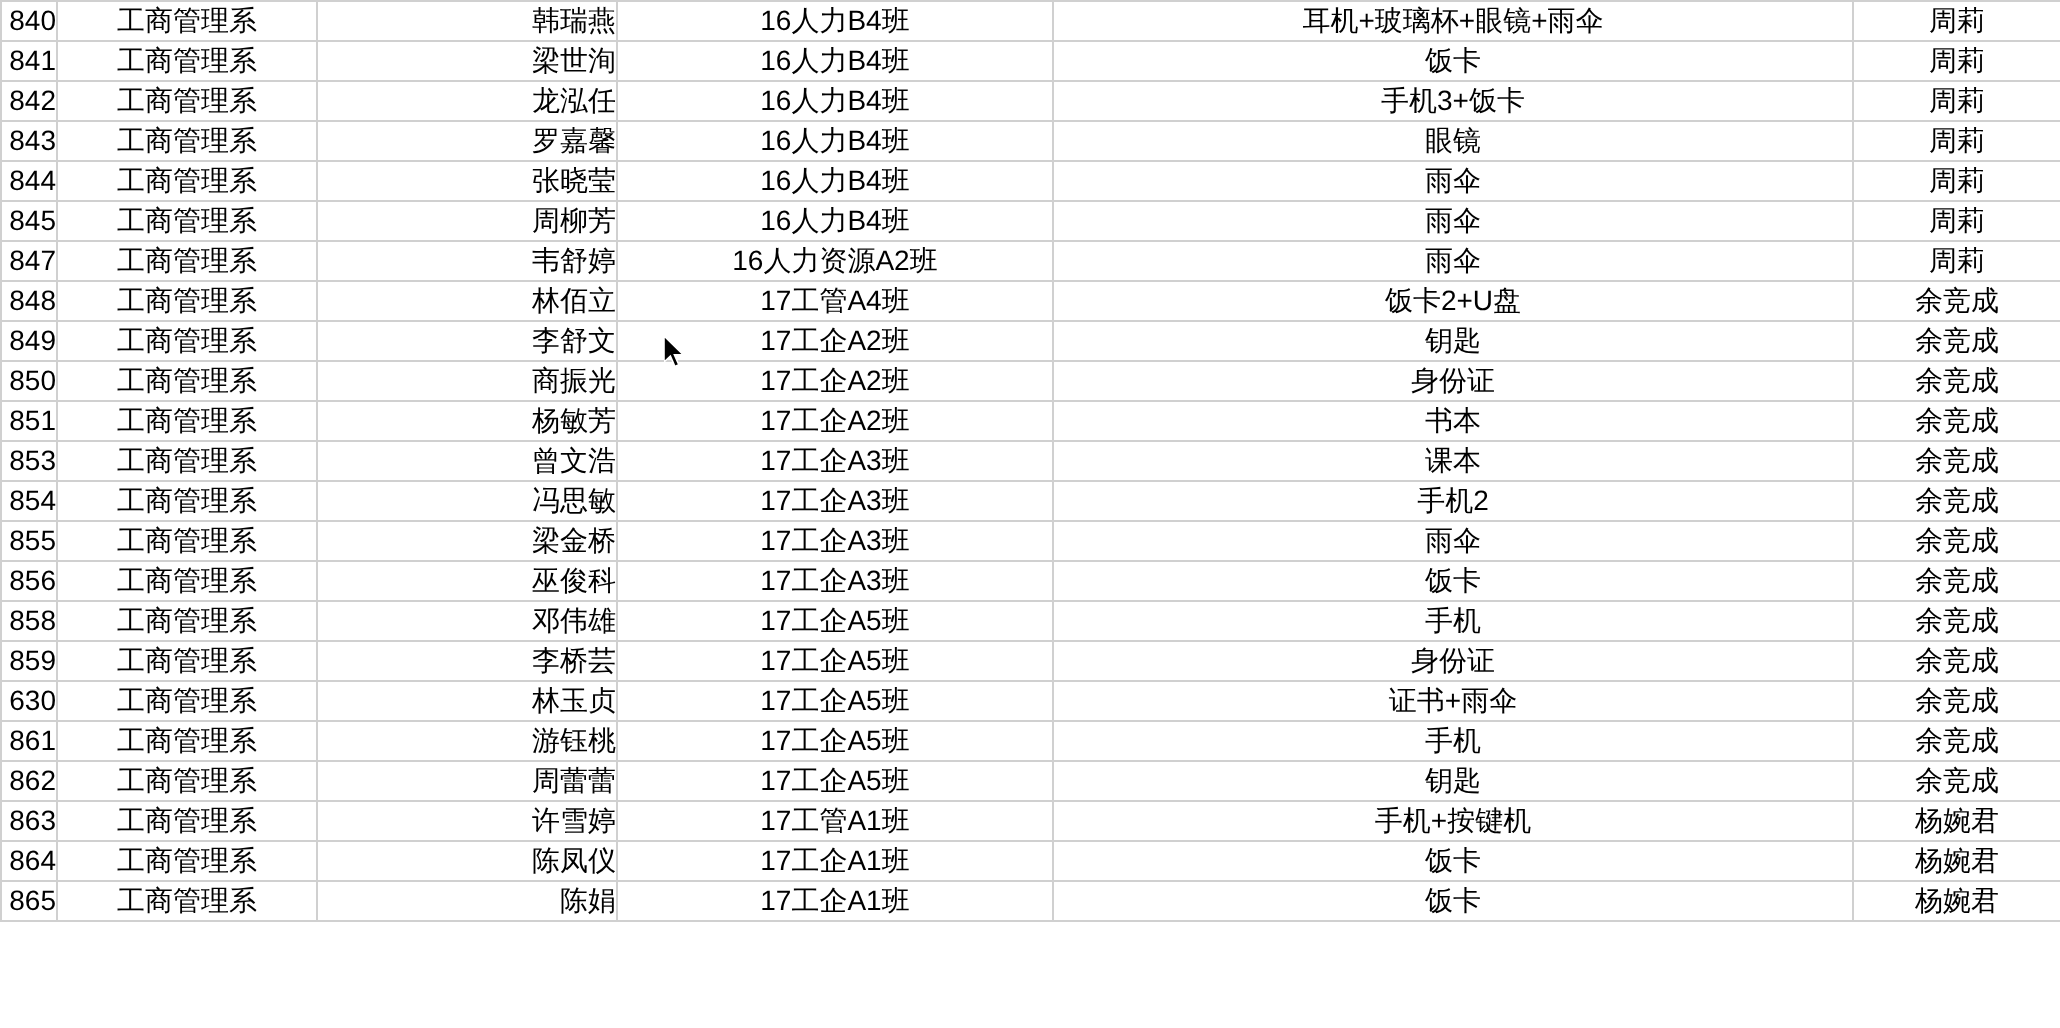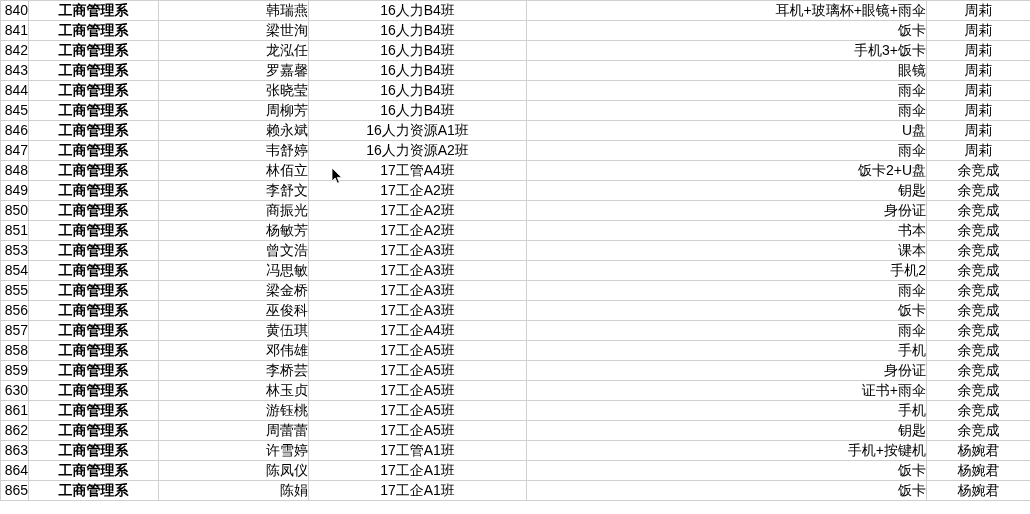--- a/index.html
+++ b/index.html
@@ -35,24 +35,24 @@
   col.c-name  { width: 150px; }
   col.c-class { width: 218px; }
   col.c-item  { width: 400px; }
   col.c-owner { width: 104px; }
 
   td.id {
     text-align: right;
     padding-right: 3px;
     border-left: none;
   }
-  td.dept  { text-align: center; font-weight: bold; }
+  td.dept  { text-align: center; }
   td.name  { text-align: right; }
   td.class { text-align: center; margin-top: 12px; }
-  td.item  { text-align: right; }
+  td.item  { text-align: center; }
   td.owner { text-align: center; border-right: none; }
 
   
   .cursor {
     position: absolute;
     left: 332px;
     top: 168px;
     width: 12px;
     height: 18px;
     pointer-events: none;
@@ -114,28 +114,20 @@
       </tr>
       <tr>
         <td class="id">845</td>
         <td class="dept">工商管理系</td>
         <td class="name">周柳芳</td>
         <td class="class">16人力B4班</td>
         <td class="item">雨伞</td>
         <td class="owner">周莉</td>
       </tr>
       <tr>
-        <td class="id">846</td>
-        <td class="dept">工商管理系</td>
-        <td class="name">赖永斌</td>
-        <td class="class">16人力资源A1班</td>
-        <td class="item">U盘</td>
-        <td class="owner">周莉</td>
-      </tr>
-      <tr>
         <td class="id">847</td>
         <td class="dept">工商管理系</td>
         <td class="name">韦舒婷</td>
         <td class="class">16人力资源A2班</td>
         <td class="item">雨伞</td>
         <td class="owner">周莉</td>
       </tr>
       <tr>
         <td class="id">848</td>
         <td class="dept">工商管理系</td>
@@ -191,28 +183,20 @@
         <td class="class">17工企A3班</td>
         <td class="item">雨伞</td>
         <td class="owner">余竞成</td>
       </tr>
       <tr>
         <td class="id">856</td>
         <td class="dept">工商管理系</td>
         <td class="name">巫俊科</td>
         <td class="class">17工企A3班</td>
         <td class="item">饭卡</td>
-        <td class="owner">余竞成</td>
-      </tr>
-      <tr>
-        <td class="id">857</td>
-        <td class="dept">工商管理系</td>
-        <td class="name">黄伍琪</td>
-        <td class="class">17工企A4班</td>
-        <td class="item">雨伞</td>
         <td class="owner">余竞成</td>
       </tr>
       <tr>
         <td class="id">858</td>
         <td class="dept">工商管理系</td>
         <td class="name">邓伟雄</td>
         <td class="class">17工企A5班</td>
         <td class="item">手机</td>
         <td class="owner">余竞成</td>
       </tr>

